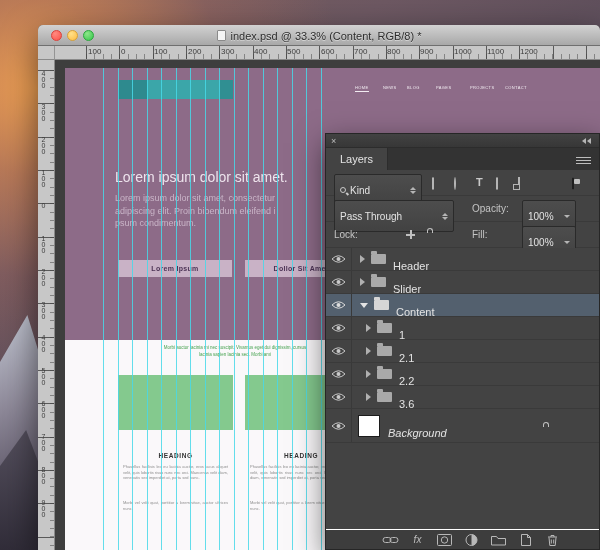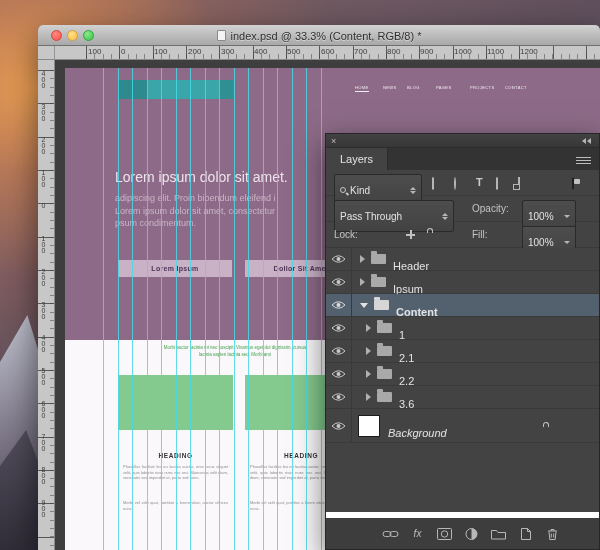--- a/index.html
+++ b/index.html
@@ -144,42 +144,42 @@
   .ic-move::after  { content:""; position:absolute; left:4px; top:0; width:1.5px; height:9px; background:#c0c0c0; }
   .padlock { width:8px; height:6px; background:#c0c0c0; border-radius:1px; position:relative; }
   .padlock::before { content:""; position:absolute; top:-4px; left:1px; width:4px; height:4px;
     border:1.5px solid #c0c0c0; border-bottom:none; border-radius:3px 3px 0 0; }
   .caret-dn { width:0; height:0; border-top:3px solid #b5b5b5; border-left:3px solid transparent;
     border-right:3px solid transparent; margin-left:auto; }
 
   .layer-rows { position:absolute; left:0; top:114px; right:0; bottom:27px; background:#434343; }
   .lrow { position:relative; height:23px; border-bottom:1px solid #3a3a3a;
     display:flex; align-items:center; }
-  .lrow.selected { background:#53606e;font-weight:bold; }
+  .lrow.selected { background:#53606e; }
   .lrow.bg-row { height:34px; }
   .eye-col { width:26px; height:100%; border-right:1px solid #393939; flex:none;
     display:flex; align-items:center; justify-content:center; }
   .tri-r { width:0; height:0; border-left:5px solid #b0b0b0; border-top:4px solid transparent;
     border-bottom:4px solid transparent; margin:0 6px 0 8px; flex:none; }
   .tri-d { width:0; height:0; border-top:5px solid #e3e3e3; border-left:4px solid transparent;
     border-right:4px solid transparent; margin:0 6px 0 8px; flex:none; }
   .indent { margin-left:14px; }
   .folder { width:15px; height:10px; background:#a9a9a9; border-radius:1px; position:relative;
     margin-right:7px; flex:none; }
   .folder::before { content:""; position:absolute; top:-3px; left:0; width:6px; height:3px;
     background:#a9a9a9; border-radius:1px 1px 0 0; }
   .folder.open { background:#d6d6d6; }
   .folder.open::before { background:#d6d6d6; }
   .lname { font-size:11px; color:#e3e3e3; white-space:nowrap;margin-top:14px; }
   .lname.italic { font-style:italic; }
   .thumb-bg { width:22px; height:22px; background:#ffffff; border:1px solid #1c1c1c; margin:0 8px 0 6px; flex:none; }
   .row-lock { position:absolute; right:57px; top:50%; transform:translateY(-50%); }
 
-  .p-bottom { position:absolute; left:0; right:0; bottom:0; height:37px; background:#3d3d3d;
-    border-top:6px solid #ffffff; display:flex; align-items:center; gap:10px; padding-left:56px; }
+  .p-bottom { position:absolute; left:0; right:0; bottom:0; height:20px; background:#3d3d3d;
+    border-top:1px solid #ffffff; display:flex; align-items:center; gap:10px; padding-left:56px; }
   .bico { width:17px; height:15px; display:flex; align-items:center; justify-content:center; flex:none; }
   .bico svg { display:block; }
   .fx-text { font-size:10px; font-style:italic; color:#bdbdbd; }
 </style>
 </head>
 <body>
 
 <div class="screen">
   <div class="desktop">
     <div class="mtn1"></div>
@@ -247,22 +247,22 @@
           <span class="active" style="left:290px">HOME</span>
           <span style="left:318px">NEWS</span>
           <span style="left:342px">BLOG</span>
           <span style="left:371px">PAGES</span>
           <span style="left:405px">PROJECTS</span>
           <span style="left:440px">CONTACT</span>
         </div>
 
         <div class="hero-heading">Lorem ipsum dolor sit amet.</div>
         <div class="hero-para">
+          <div>Lorem ipsum dolor sit amet, consectetur</div>
           <div>adipiscing elit. Proin bibendum eleifend i</div>
-          <div>Lorem ipsum dolor sit amet, consectetur</div>
           <div>psum condimentum.</div>
         </div>
 
         <div class="btn-mock btn1">Lorem Ipsum</div>
         <div class="btn-mock btn2">Dollor Sit Amet</div>
 
         <div class="intro-green">
           <div>Morbi auctor lacinia mi nec suscipit. Vivamus eget dui dignissim, cursus</div>
           <div>lacinia sapien lacinia sed. Morbi ami</div>
         </div>
@@ -376,21 +376,21 @@
 
       <div class="lrow">
         <span class="eye-col">
           <svg width="15" height="10">
               <path d="M1 5 Q7.5 -1.5 14 5 Q7.5 11.5 1 5 Z" fill="none" stroke="#c9c9c9" stroke-width="1"></path>
               <circle cx="7.5" cy="5" r="2" fill="#c9c9c9"></circle>
             </svg>
         </span>
         <span class="tri-r"></span>
         <span class="folder"></span>
-        <span class="lname">Ipsum</span>
+        <span class="lname">Slider</span>
       </div>
 
       <div class="lrow selected">
         <span class="eye-col">
           <svg width="15" height="10">
               <path d="M1 5 Q7.5 -1.5 14 5 Q7.5 11.5 1 5 Z" fill="none" stroke="#dcdcdc" stroke-width="1"></path>
               <circle cx="7.5" cy="5" r="2" fill="#dcdcdc"></circle>
             </svg>
         </span>
         <span class="tri-d"></span>

